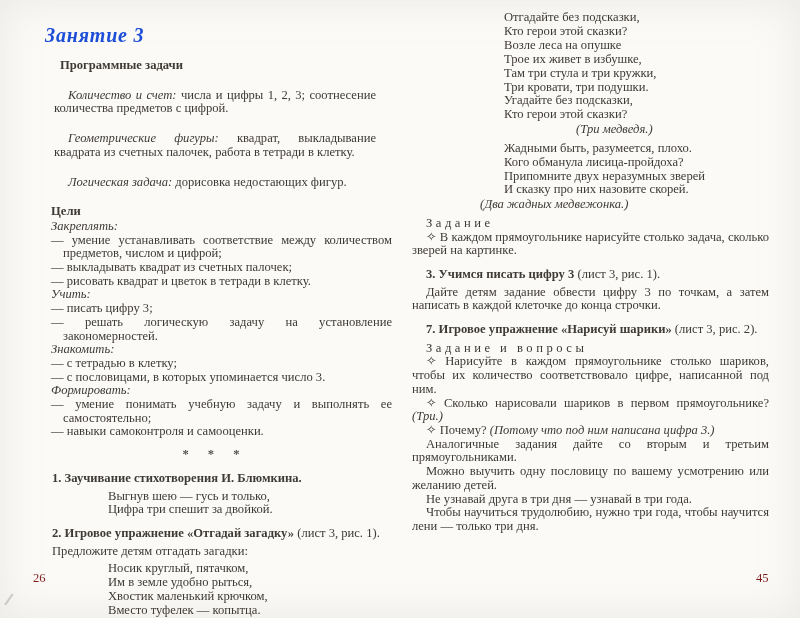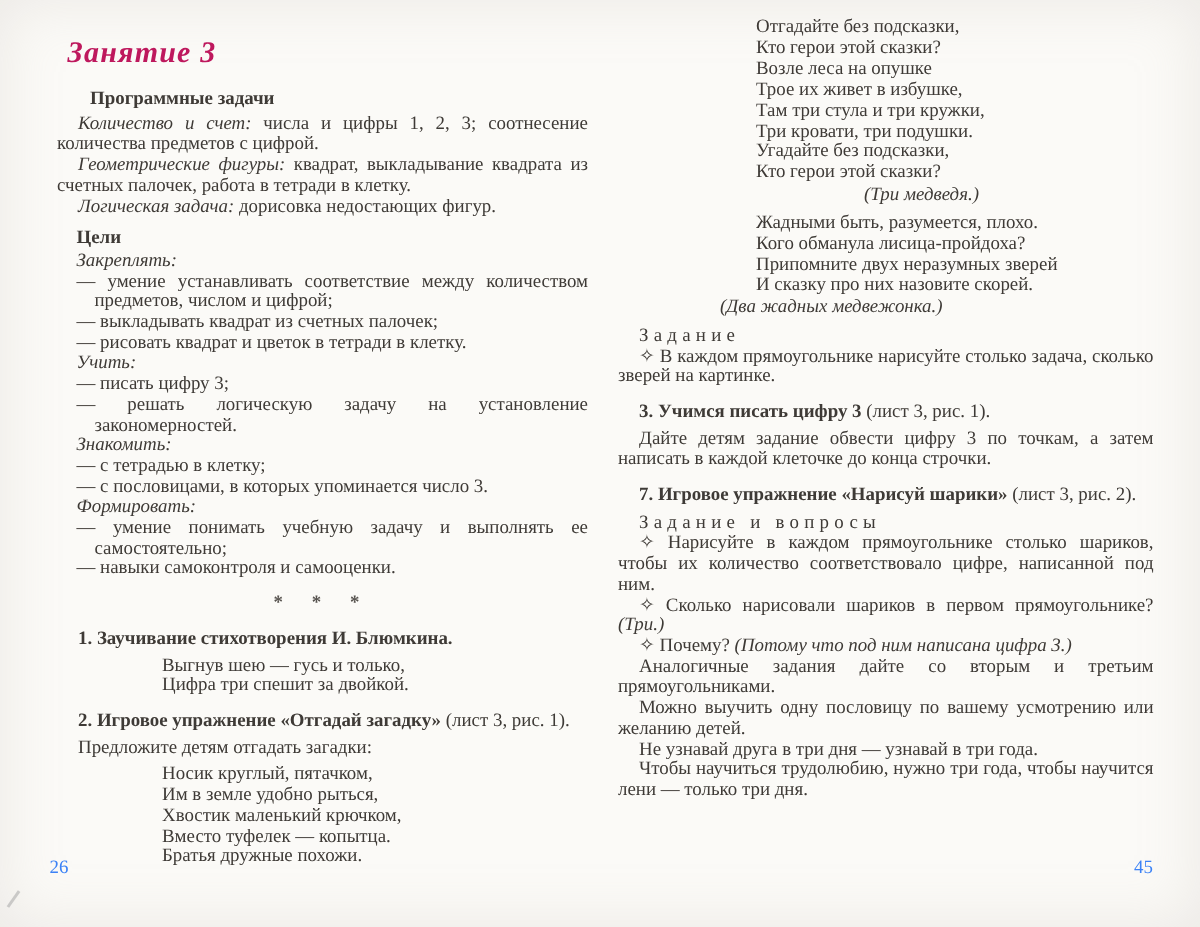--- a/index.html
+++ b/index.html
@@ -11,39 +11,39 @@
     font-family:"Liberation Serif","DejaVu Serif",serif;
     font-size:12.6px;line-height:13.7px;
     color:#3e3a36;
     overflow:hidden;
   }
   .page{position:absolute;top:0;}
   .page.pl{left:38px;width:354px;padding-top:24px;}
   .page.pr{left:412px;width:357px;padding-top:11px;}
 
   .title{font-style:italic;font-weight:bold;font-size:20px;line-height:22px;
-         letter-spacing:.8px;margin:0 0 13px 7px;color:#be185d;}
+         letter-spacing:.8px;margin:0 0 13px 7px;color:#1d4ed8;}
   .subhead{font-weight:bold;text-indent:22px;margin:0 0 3px 0;}
-  .para{margin:0;text-align:justify;text-indent:14px;}
+  .para{margin:16px;text-align:justify;text-indent:14px;}
   .lead{font-style:italic;}
   .h-goals{font-weight:bold;text-indent:13px;margin:8px 0 1px 0;}
   .goal-label{font-style:italic;text-indent:13px;margin:0;}
   .goal-item{margin:0 0 0 13px;padding-left:12px;text-indent:-12px;text-align:justify;}
   .sep{text-align:center;letter-spacing:8px;font-weight:bold;color:#56524e;margin:9px 0 8px 0;}
   .sec-head{font-weight:bold;margin:10px 0 4px 0;text-indent:14px;text-align:justify;}
   .sec-head .rest{font-weight:normal;}
   .poem{margin:4px 0 2px 70px;}
   .poem-r{margin:0 0 1px 92px;}
   .answer{font-style:italic;margin:0 0 4px 164px;}
   .answer.a3{margin-left:68px;}
   .intro{text-indent:14px;margin:3px 0;}
   .spaced{letter-spacing:3.5px;text-indent:14px;margin:5px 0 0 0;}
   .dpara{margin:0;text-align:justify;text-indent:14px;}
   .ital{font-style:italic;}
-  .pagenum{position:absolute;top:572px;color:#3b82f6;}
+  .pagenum{position:absolute;top:572px;color:#7f1d1d;}
   .pagenum.n26{left:33px;}
   .pagenum.n27{left:756px;}
   .watermark{position:absolute;left:7px;top:596px;width:11px;height:13px;
     border-left:2px solid rgba(150,150,150,.45);transform:rotate(35deg);}
 </style>
 </head>
 <body>
 
 <div class="spread">
 

